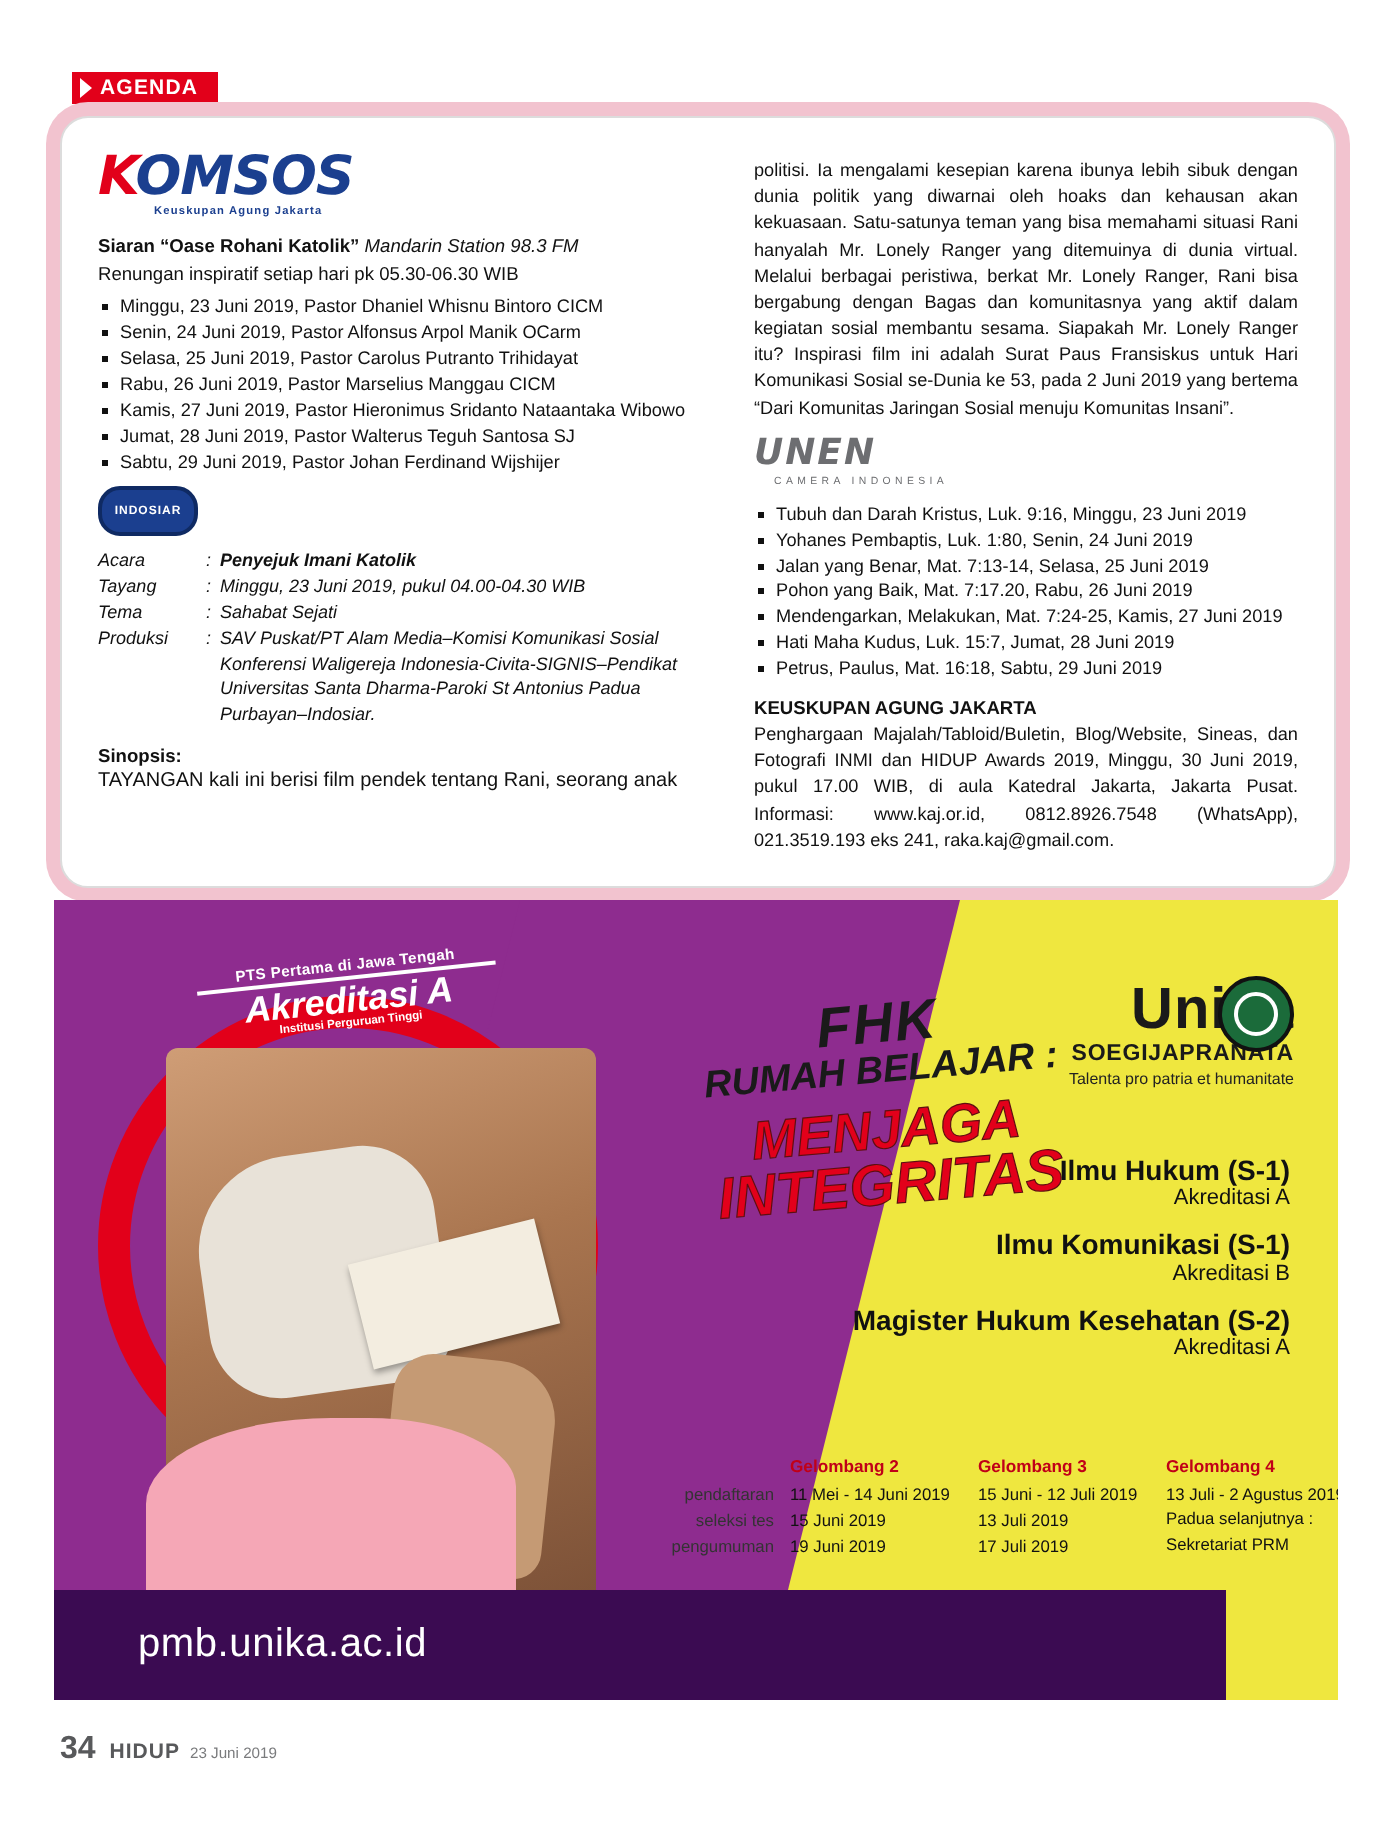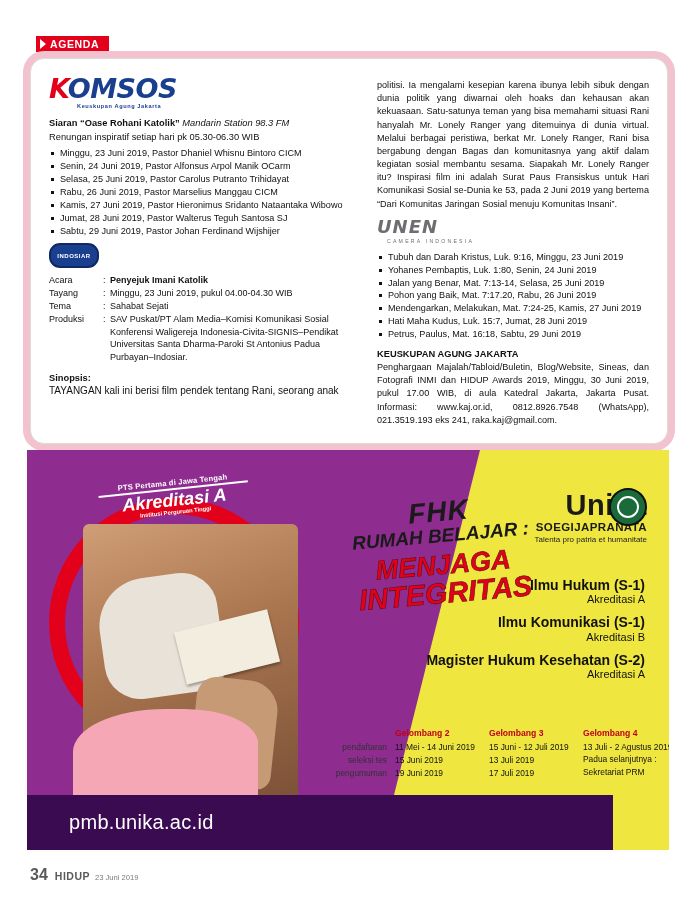--- a/index.html
+++ b/index.html
@@ -148,20 +148,21 @@
     justify-content: center;
     margin: 6px 0 6px 0;
     border: 2px solid #0f2a63;
   }
 
   
   .meta {
     font-size: 9px;
     line-height: 1.42;
     color: #111;
+    font-style: italic;
   }
   .meta-row {
     display: flex;
     margin-bottom: 0px;
   }
   .meta-label {
     width: 54px;
     flex: 0 0 54px;
   }
   .meta-colon {

